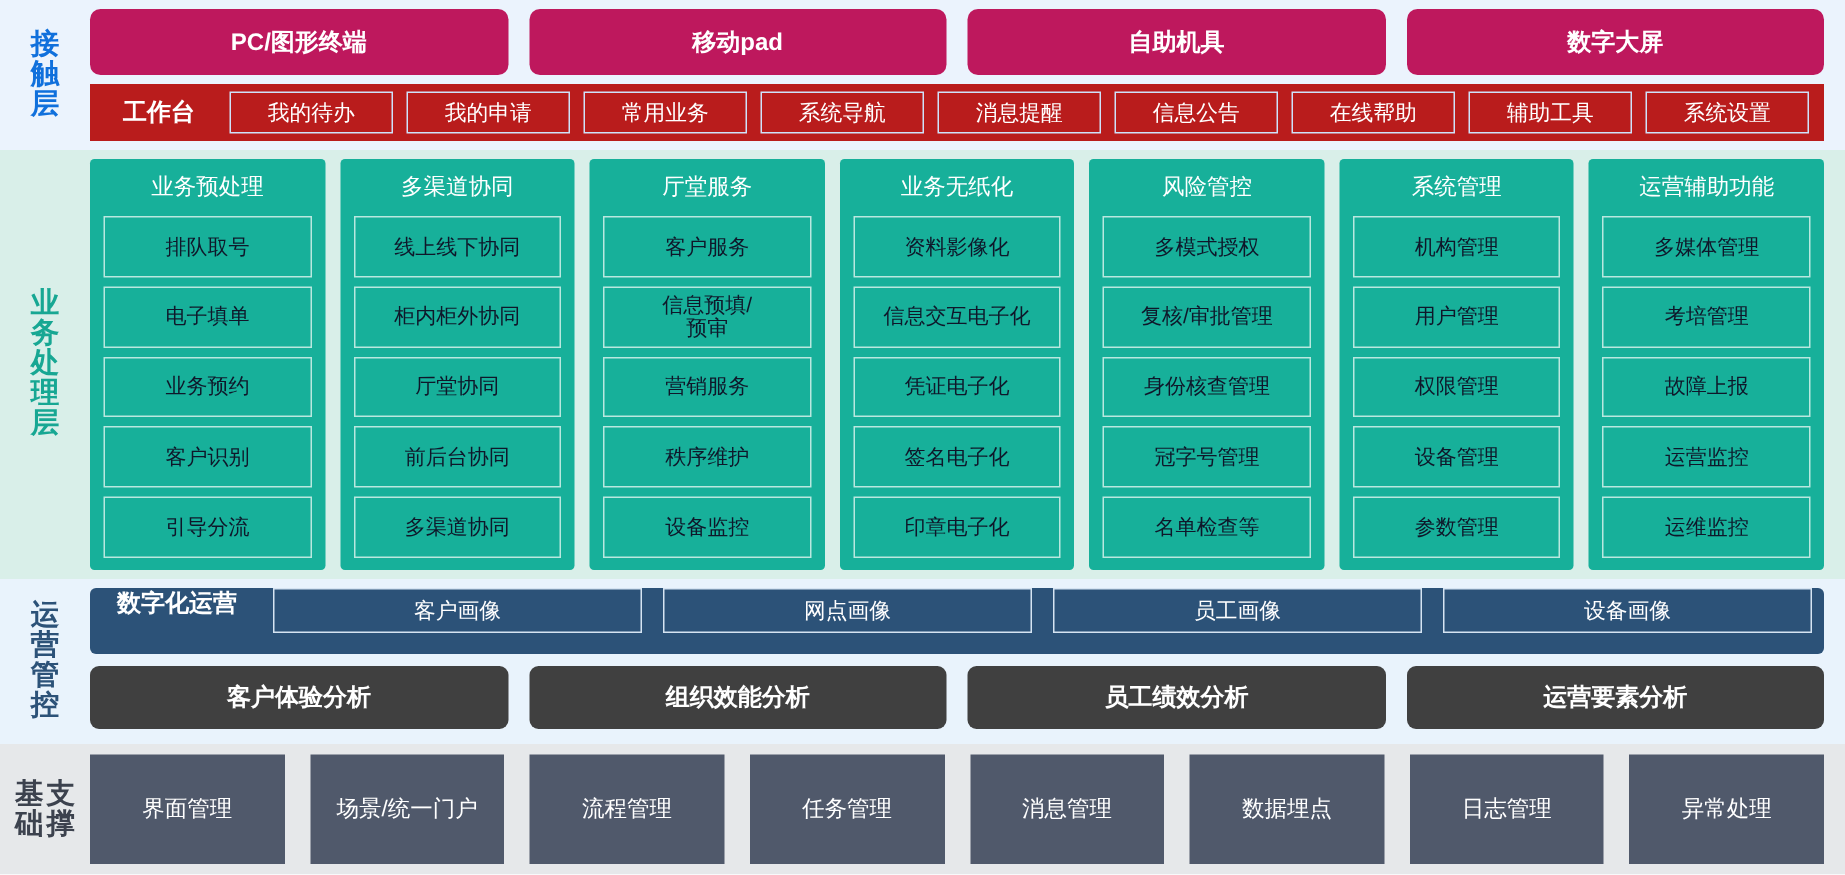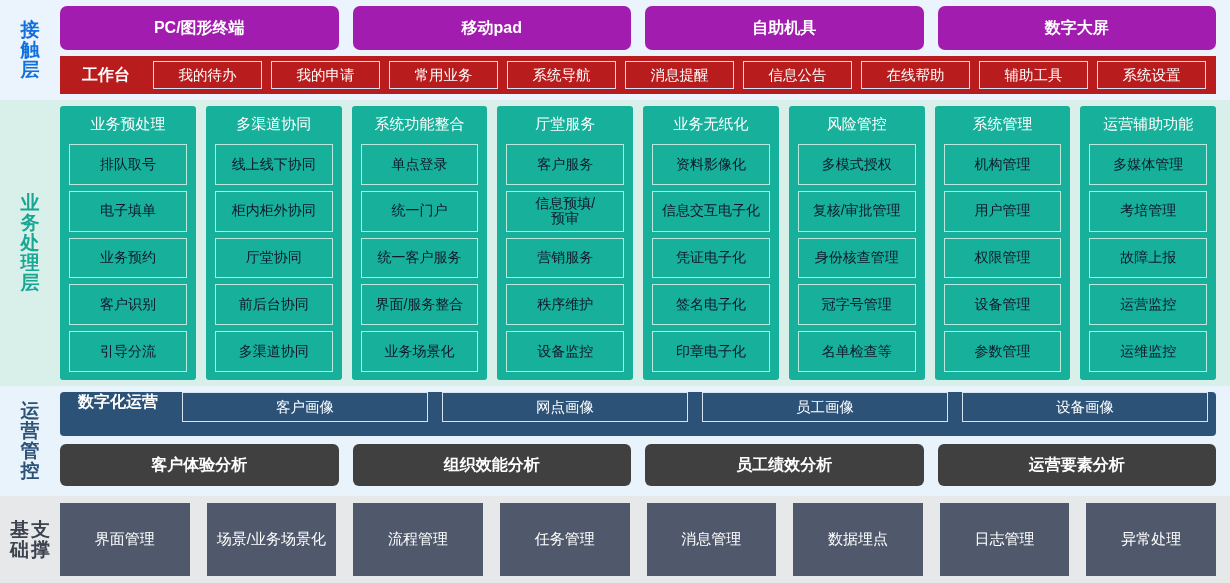--- a/index.html
+++ b/index.html
@@ -22,21 +22,21 @@
   .band-label .vchars { display: flex; flex-direction: column; align-items: center; }
   .band-label.two-col .vchars { flex-direction: row; gap: 2px; }
   .band-label.two-col .vcol { display: flex; flex-direction: column; align-items: center; }
   .band-body { flex: 1; display: flex; flex-direction: column; }
 
   
   .contact-band { background: #ebf3fd; height: 100px; padding: 6px 0; }
   .contact-body { padding-right: 14px; gap: 6px; }
   .channel-row { display: flex; gap: 14px; height: 44px; }
   .channel-chip {
-    flex: 1; background: #a21caf; border-radius: 7px;
+    flex: 1; background: #be185d; border-radius: 7px;
     display: flex; align-items: center; justify-content: center;
     color: #ffffff; font-weight: bold; font-size: 16px;
   }
   .workbench-row {
     height: 38px; background: #b91c1c;
     display: flex; align-items: center; padding: 12px 10px; gap: 9px;
   }
   .workbench-title {
     color: #ffffff; font-weight: bold; font-size: 16px;
     padding: 0 14px 0 12px; white-space: nowrap;
@@ -162,28 +162,20 @@
           </div>
           <div class="biz-col">
             <div class="biz-col-title">多渠道协同</div>
             <div class="biz-item">线上线下协同</div>
             <div class="biz-item">柜内柜外协同</div>
             <div class="biz-item">厅堂协同</div>
             <div class="biz-item">前后台协同</div>
             <div class="biz-item">多渠道协同</div>
           </div>
           <div class="biz-col">
-            <div class="biz-col-title">系统功能整合</div>
-            <div class="biz-item">单点登录</div>
-            <div class="biz-item">统一门户</div>
-            <div class="biz-item">统一客户服务</div>
-            <div class="biz-item">界面/服务整合</div>
-            <div class="biz-item">业务场景化</div>
-          </div>
-          <div class="biz-col">
             <div class="biz-col-title">厅堂服务</div>
             <div class="biz-item">客户服务</div>
             <div class="biz-item">信息预填/
 预审</div>
             <div class="biz-item">营销服务</div>
             <div class="biz-item">秩序维护</div>
             <div class="biz-item">设备监控</div>
           </div>
           <div class="biz-col">
             <div class="biz-col-title">业务无纸化</div>
@@ -256,21 +248,21 @@
           </span>
         <span class="vcol">
             <span>支</span>
             <span>撑</span>
           </span>
       </span>
     </div>
     <div class="band-body found-body">
       <div class="found-row">
         <div class="found-chip">界面管理</div>
-        <div class="found-chip">场景/业务场景化</div>
+        <div class="found-chip">场景/统一门户</div>
         <div class="found-chip">流程管理</div>
         <div class="found-chip">任务管理</div>
         <div class="found-chip">消息管理</div>
         <div class="found-chip">数据埋点</div>
         <div class="found-chip">日志管理</div>
         <div class="found-chip">异常处理</div>
       </div>
     </div>
   </div>
 

